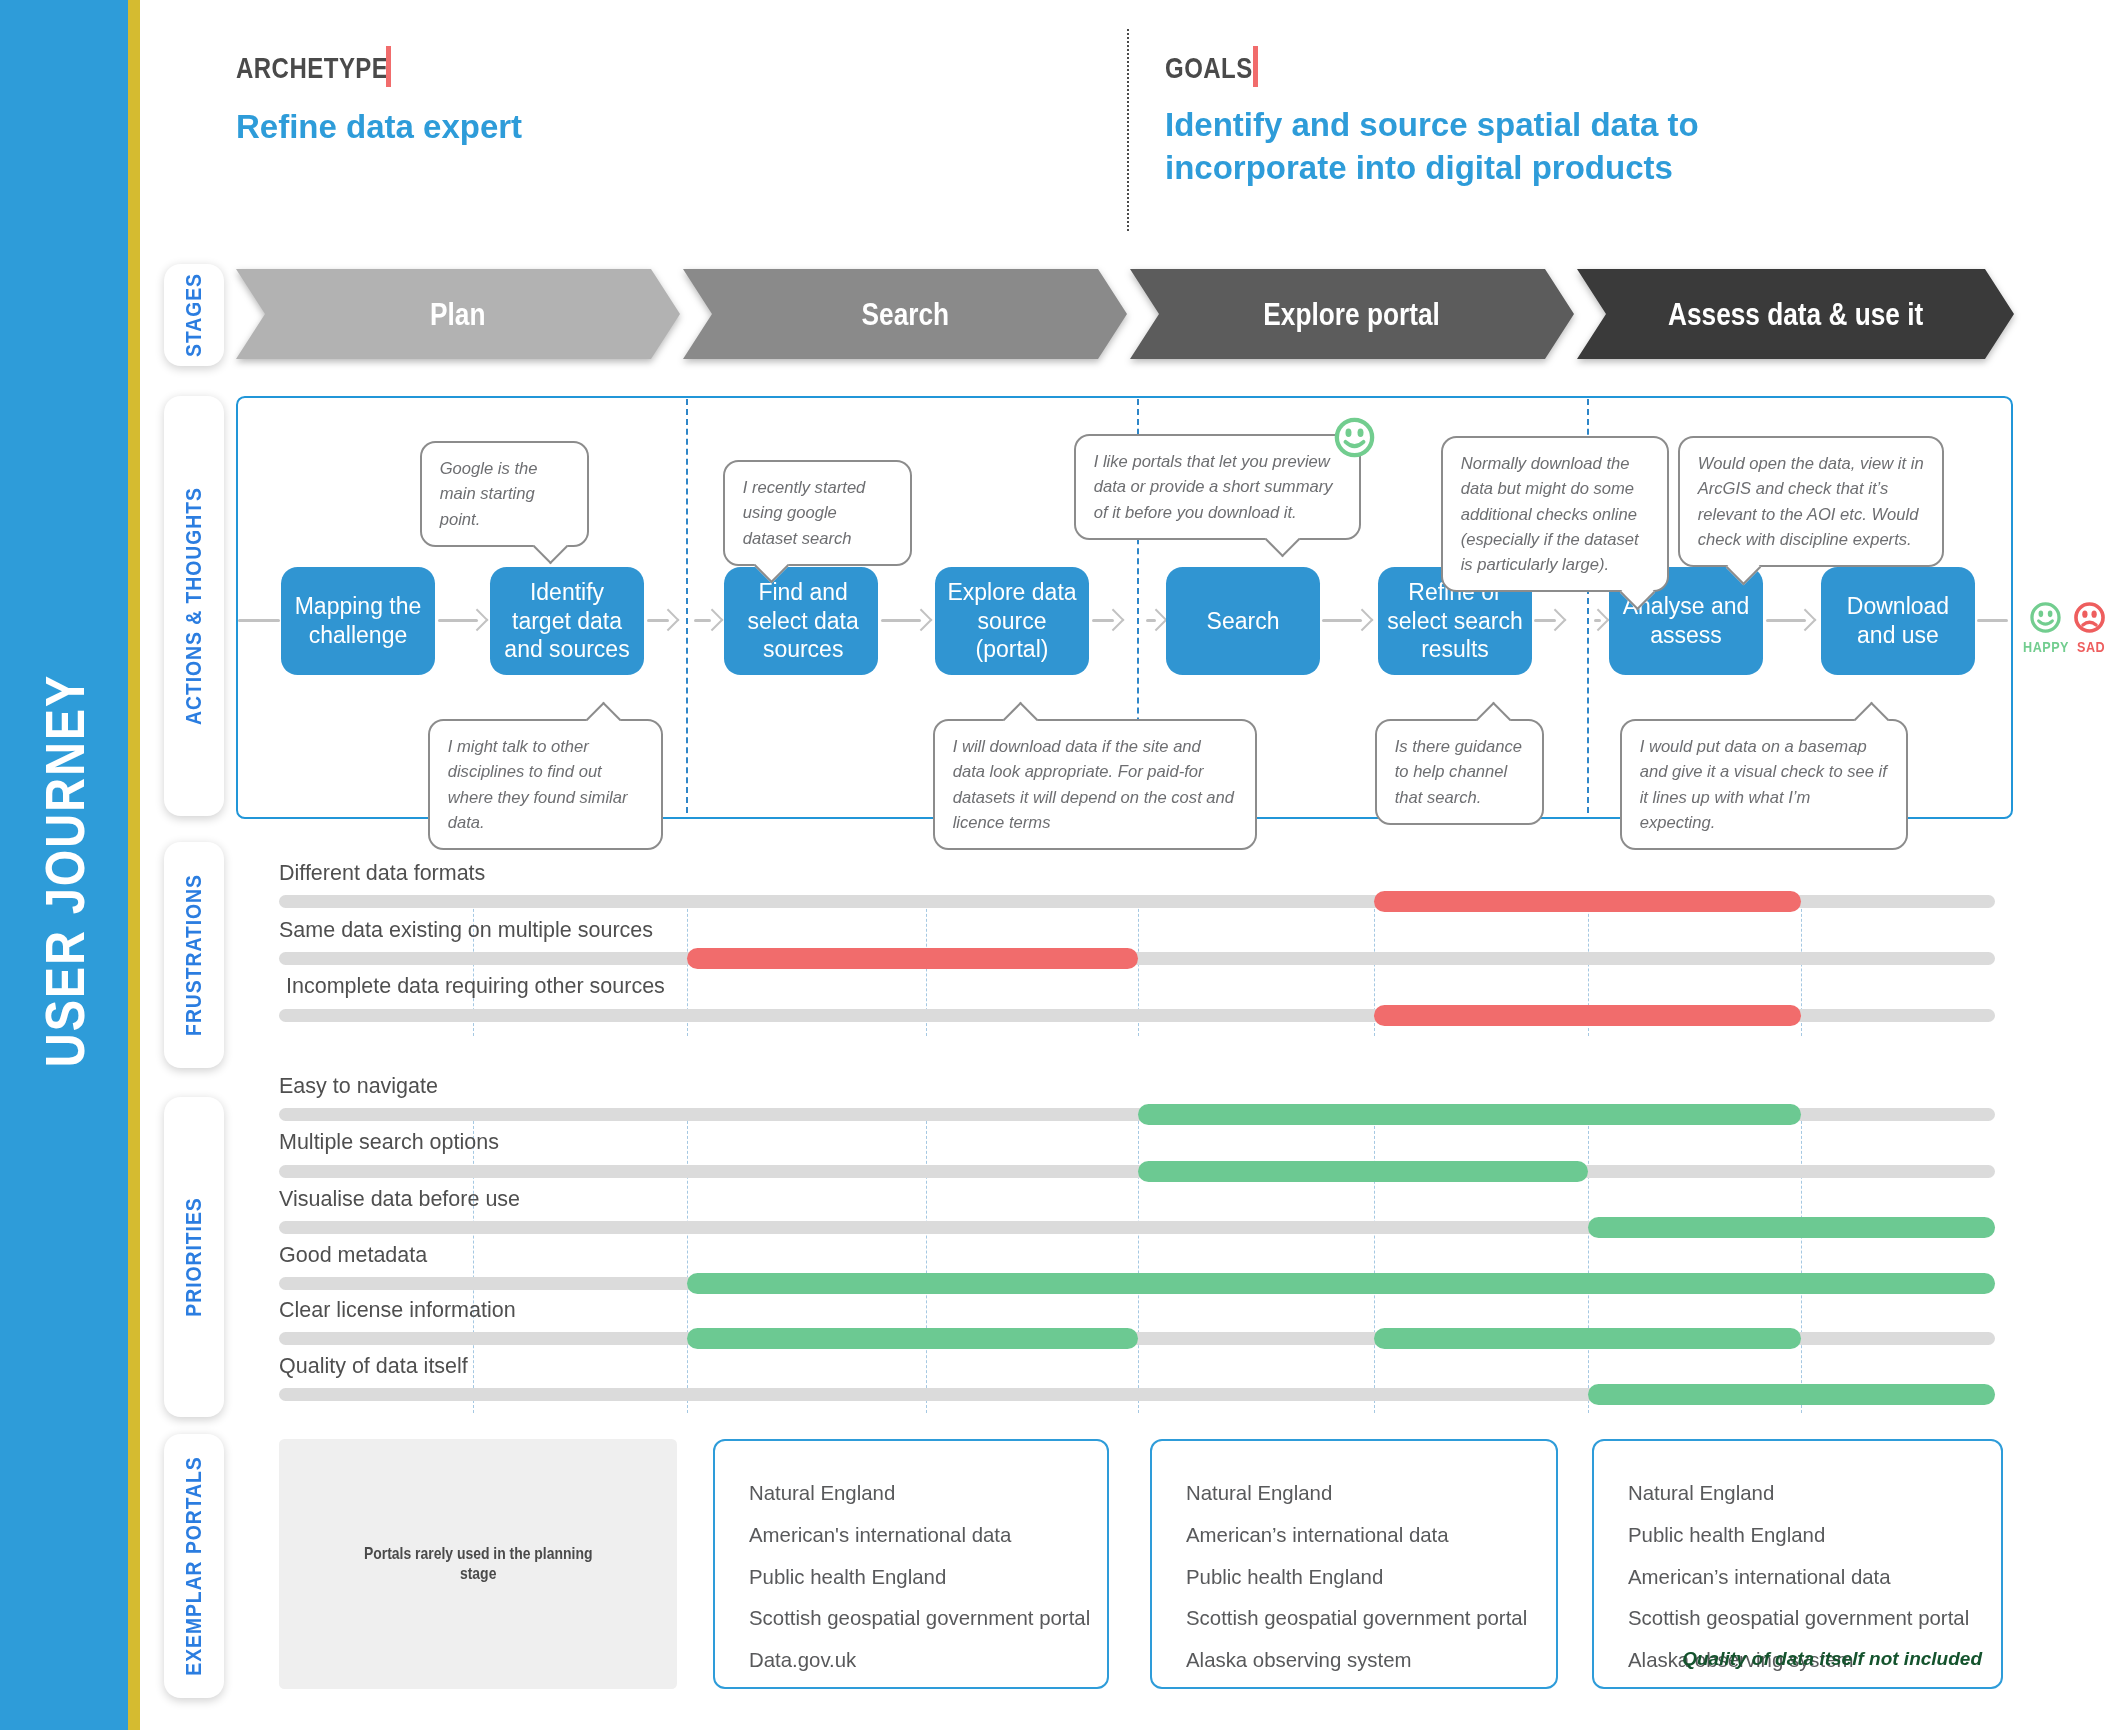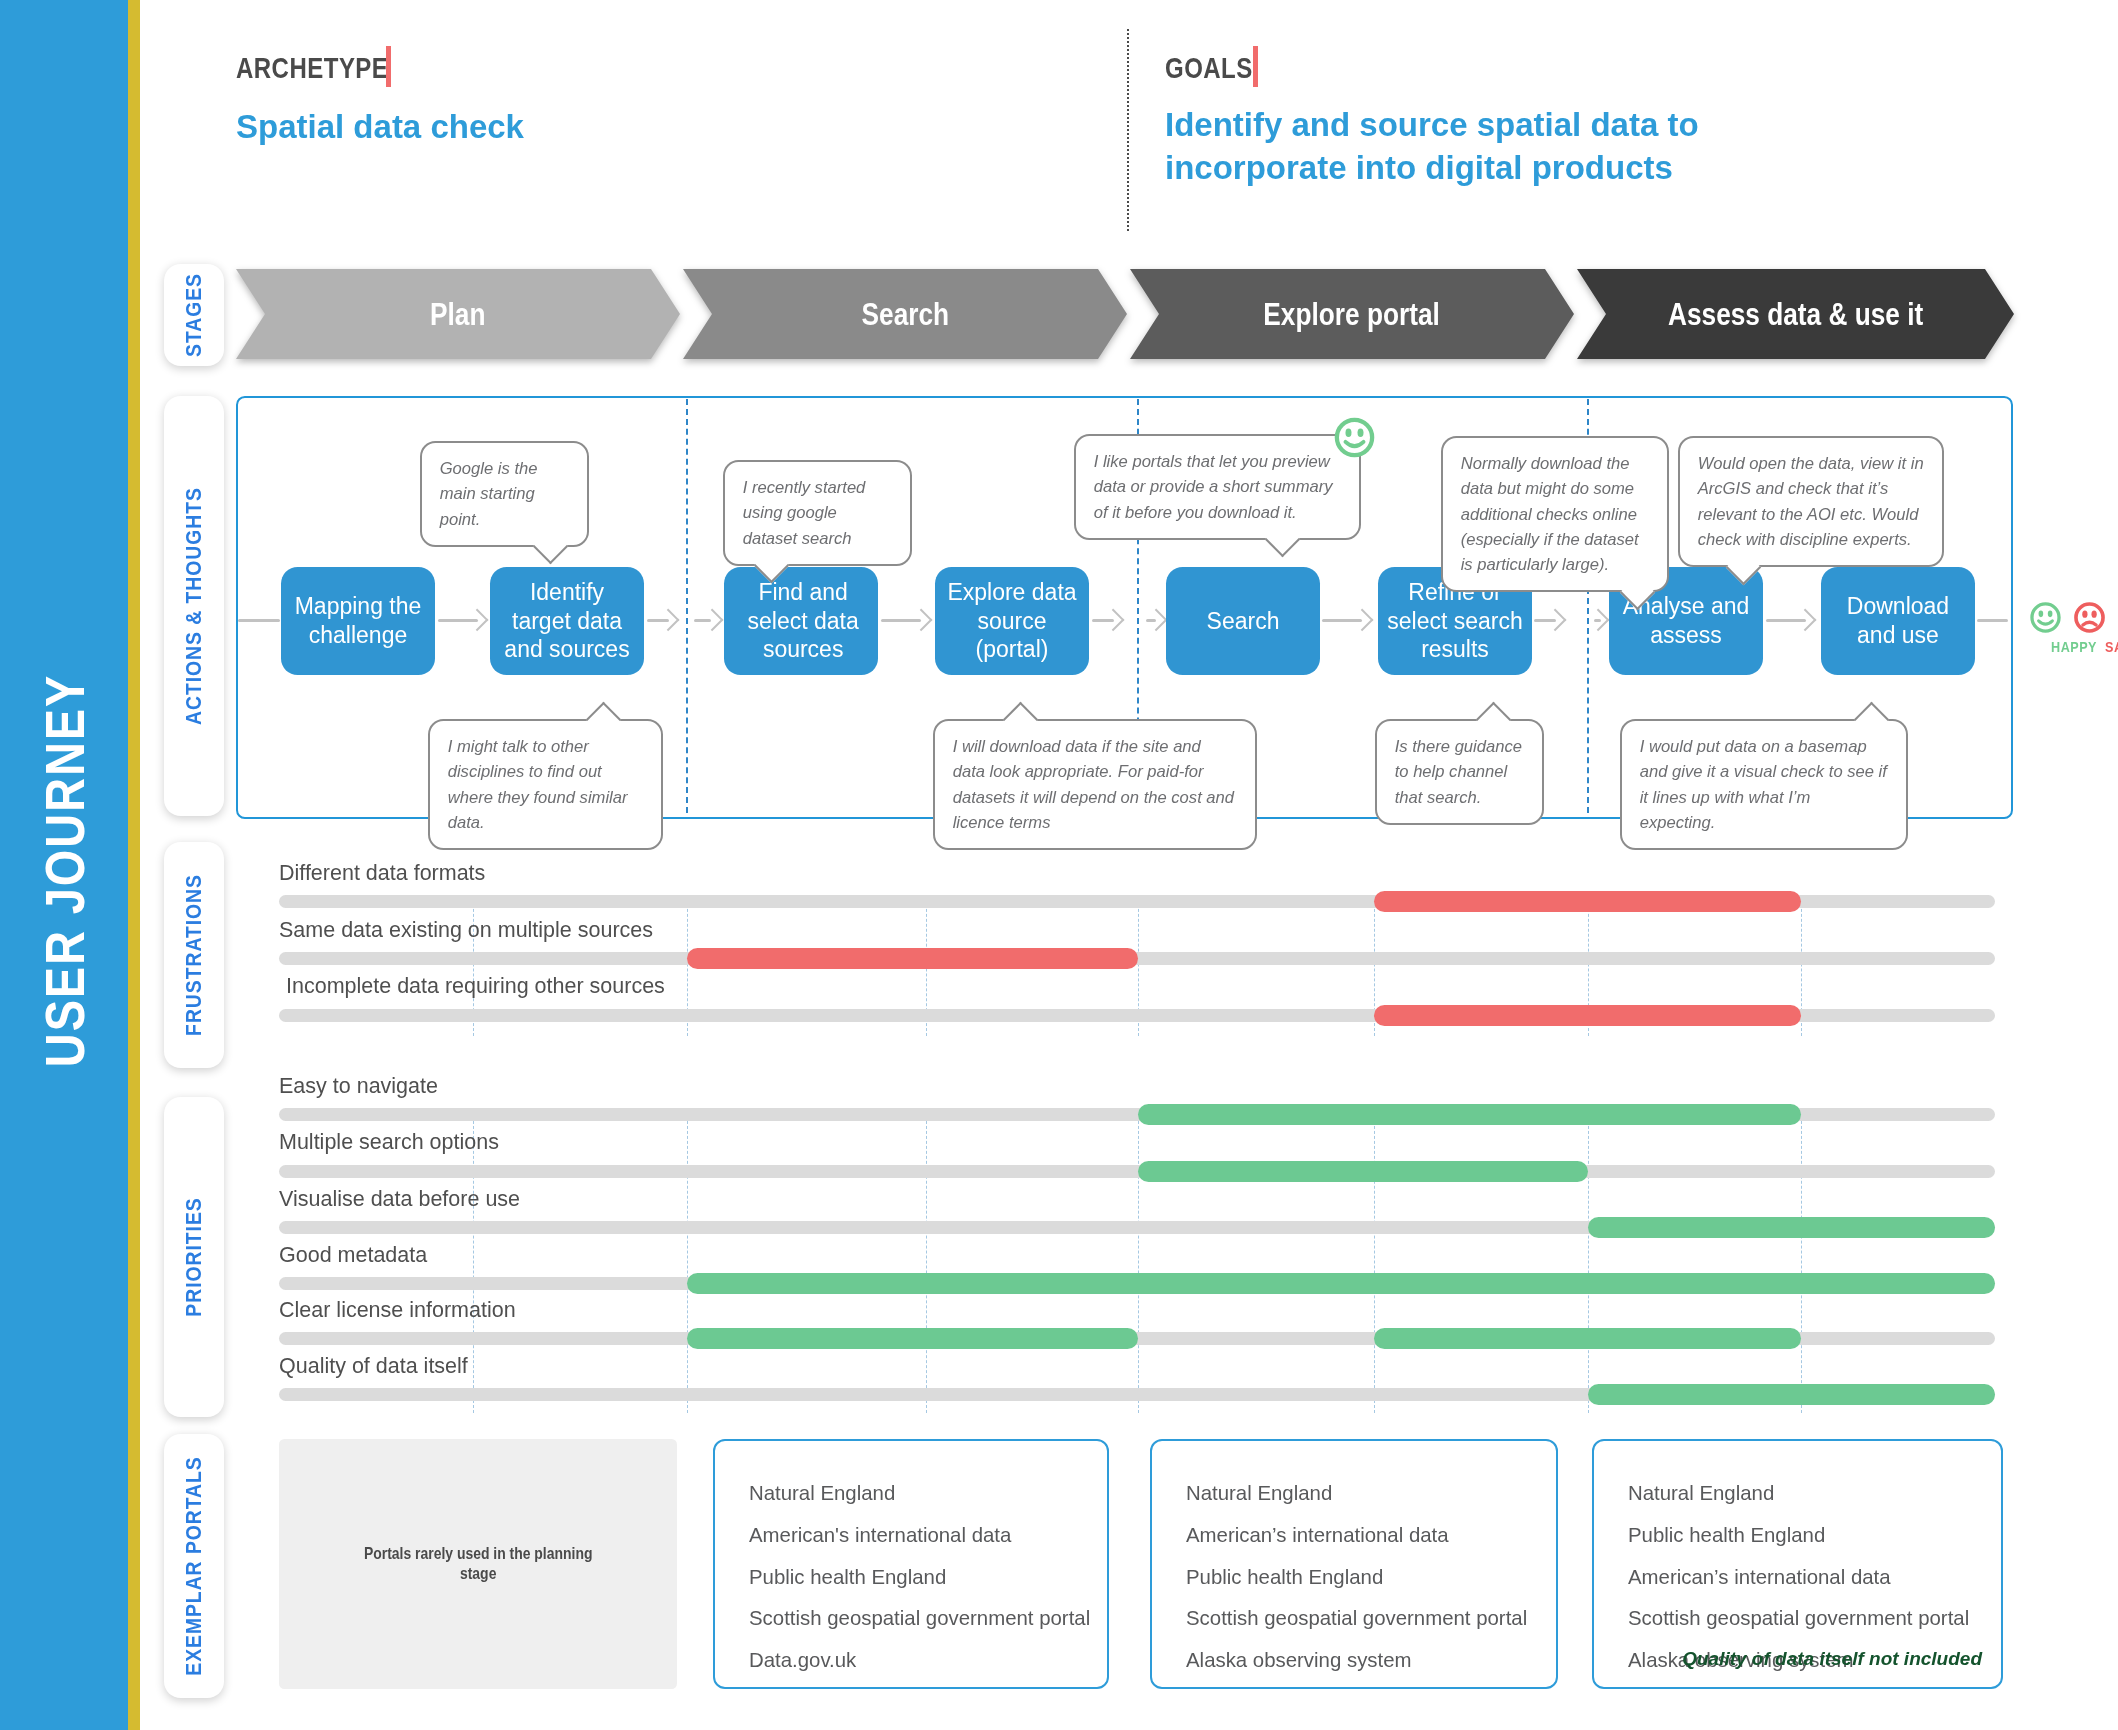--- a/index.html
+++ b/index.html
@@ -49,21 +49,21 @@
   .bubble{background:#fff;border:2.8px solid #8c8c8c;border-radius:15.4px;
     padding:13.2px 17.7px;box-sizing:border-box;font-size:16.6px;font-style:italic;
     color:#6d6e71;line-height:1.52;display:flex;align-items:center;z-index:3;}
   .bubble::after{content:"";position:absolute;width:23px;height:23px;background:#fff;
     transform:rotate(45deg);left:var(--tx);}
   .tail-down::after{bottom:-14.3px;border-right:2.8px solid #8c8c8c;border-bottom:2.8px solid #8c8c8c;}
   .tail-up::after{top:-14.3px;border-left:2.8px solid #8c8c8c;border-top:2.8px solid #8c8c8c;}
   .bubble-smiley{position:absolute;right:-16.6px;top:-20px;width:43px;height:43px;}
 
   
-  .legend-label{font-size:15.4px;font-weight:700;text-align:center;letter-spacing:0.6px;margin-left:28px;}
+  .legend-label{font-size:15.4px;font-weight:700;text-align:center;letter-spacing:0.6px;}
 
   
   .row-label{font-size:21.5px;color:#4f4f4f;white-space:nowrap;}
   .track{left:279px;width:1716px;height:13.2px;background:#dbdbdb;border-radius:6.6px;}
   .seg{position:absolute;top:-3.9px;height:21px;border-radius:10.5px;}
   .grid{left:279px;width:1716px;z-index:0;}
   .gl{position:absolute;top:0;bottom:0;width:0;border-left:1.7px dashed #a5c8e2;}
   .track,.row-label{z-index:2;}
 
   
@@ -79,21 +79,21 @@
 <body>
 
 <div id="canvas">
 
   <div class="abs side-blue"></div>
   <div class="abs side-yellow"></div>
   <div class="abs side-title">USER JOURNEY</div>
 
   <div class="abs hdr-label" style="left:236px;top:51px;"><span class="cond-l">ARCHETYPE</span></div>
   <div class="abs hdr-accent" style="left:386px;top:46px;"></div>
-  <div class="abs hdr-title" style="left:236px;top:106px;">Spatial data check</div>
+  <div class="abs hdr-title" style="left:236px;top:106px;">Refine data expert</div>
   <div class="abs hdr-divider"></div>
   <div class="abs hdr-label" style="left:1165px;top:51px;"><span class="cond-l">GOALS</span></div>
   <div class="abs hdr-accent" style="left:1253px;top:46px;"></div>
   <div class="abs hdr-title" style="left:1165px;top:104px;width:651px;">Identify and source spatial data to incorporate into digital products</div>
 
   <div class="abs pill" style="top:264px;height:102px;">
       <span class="pill-label">STAGES</span>
     </div>
   <div class="abs pill" style="top:396px;height:420px;">
       <span class="pill-label">ACTIONS &amp; THOUGHTS</span>

